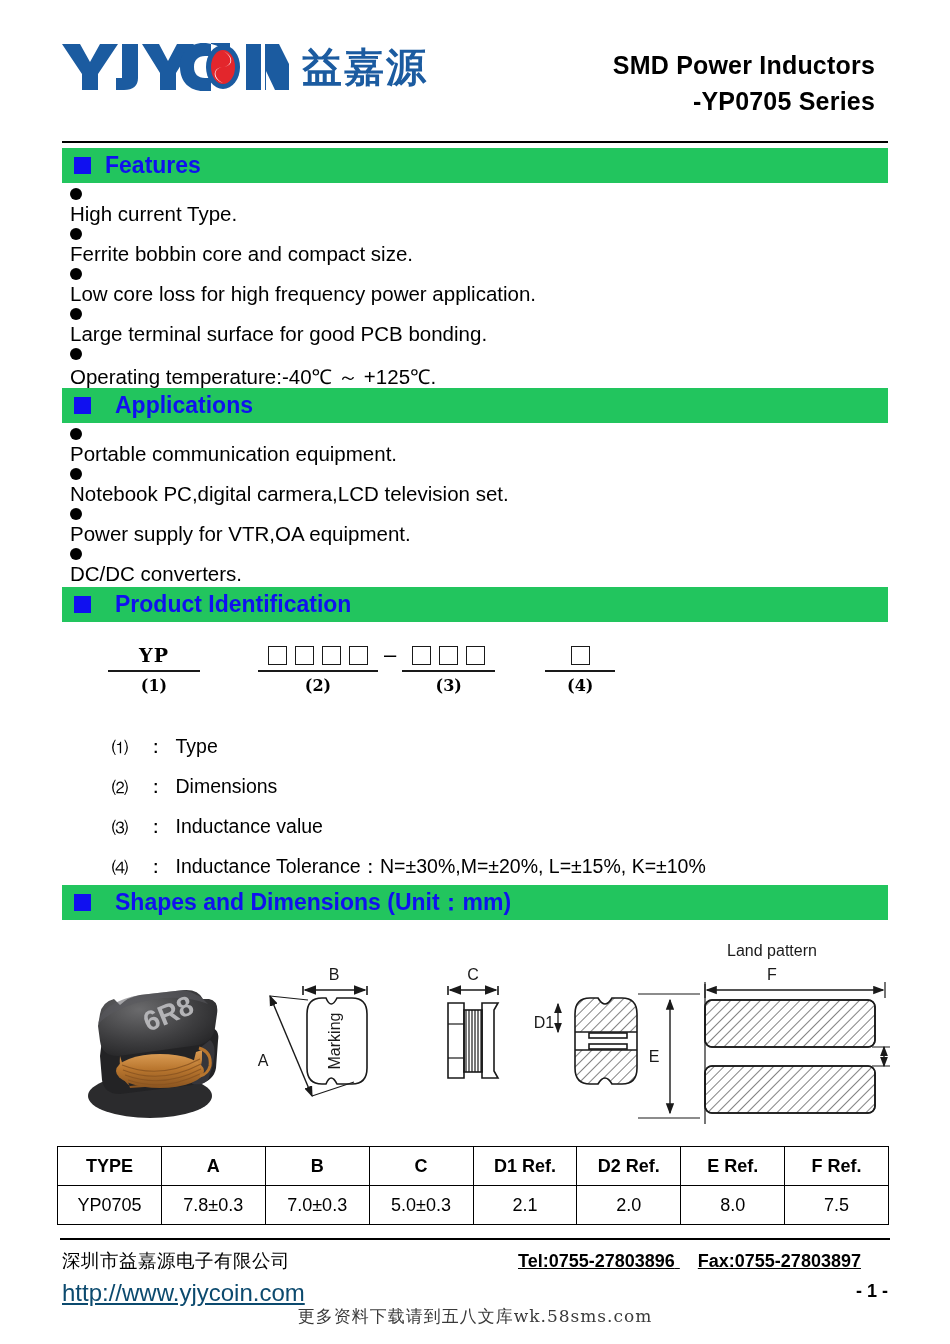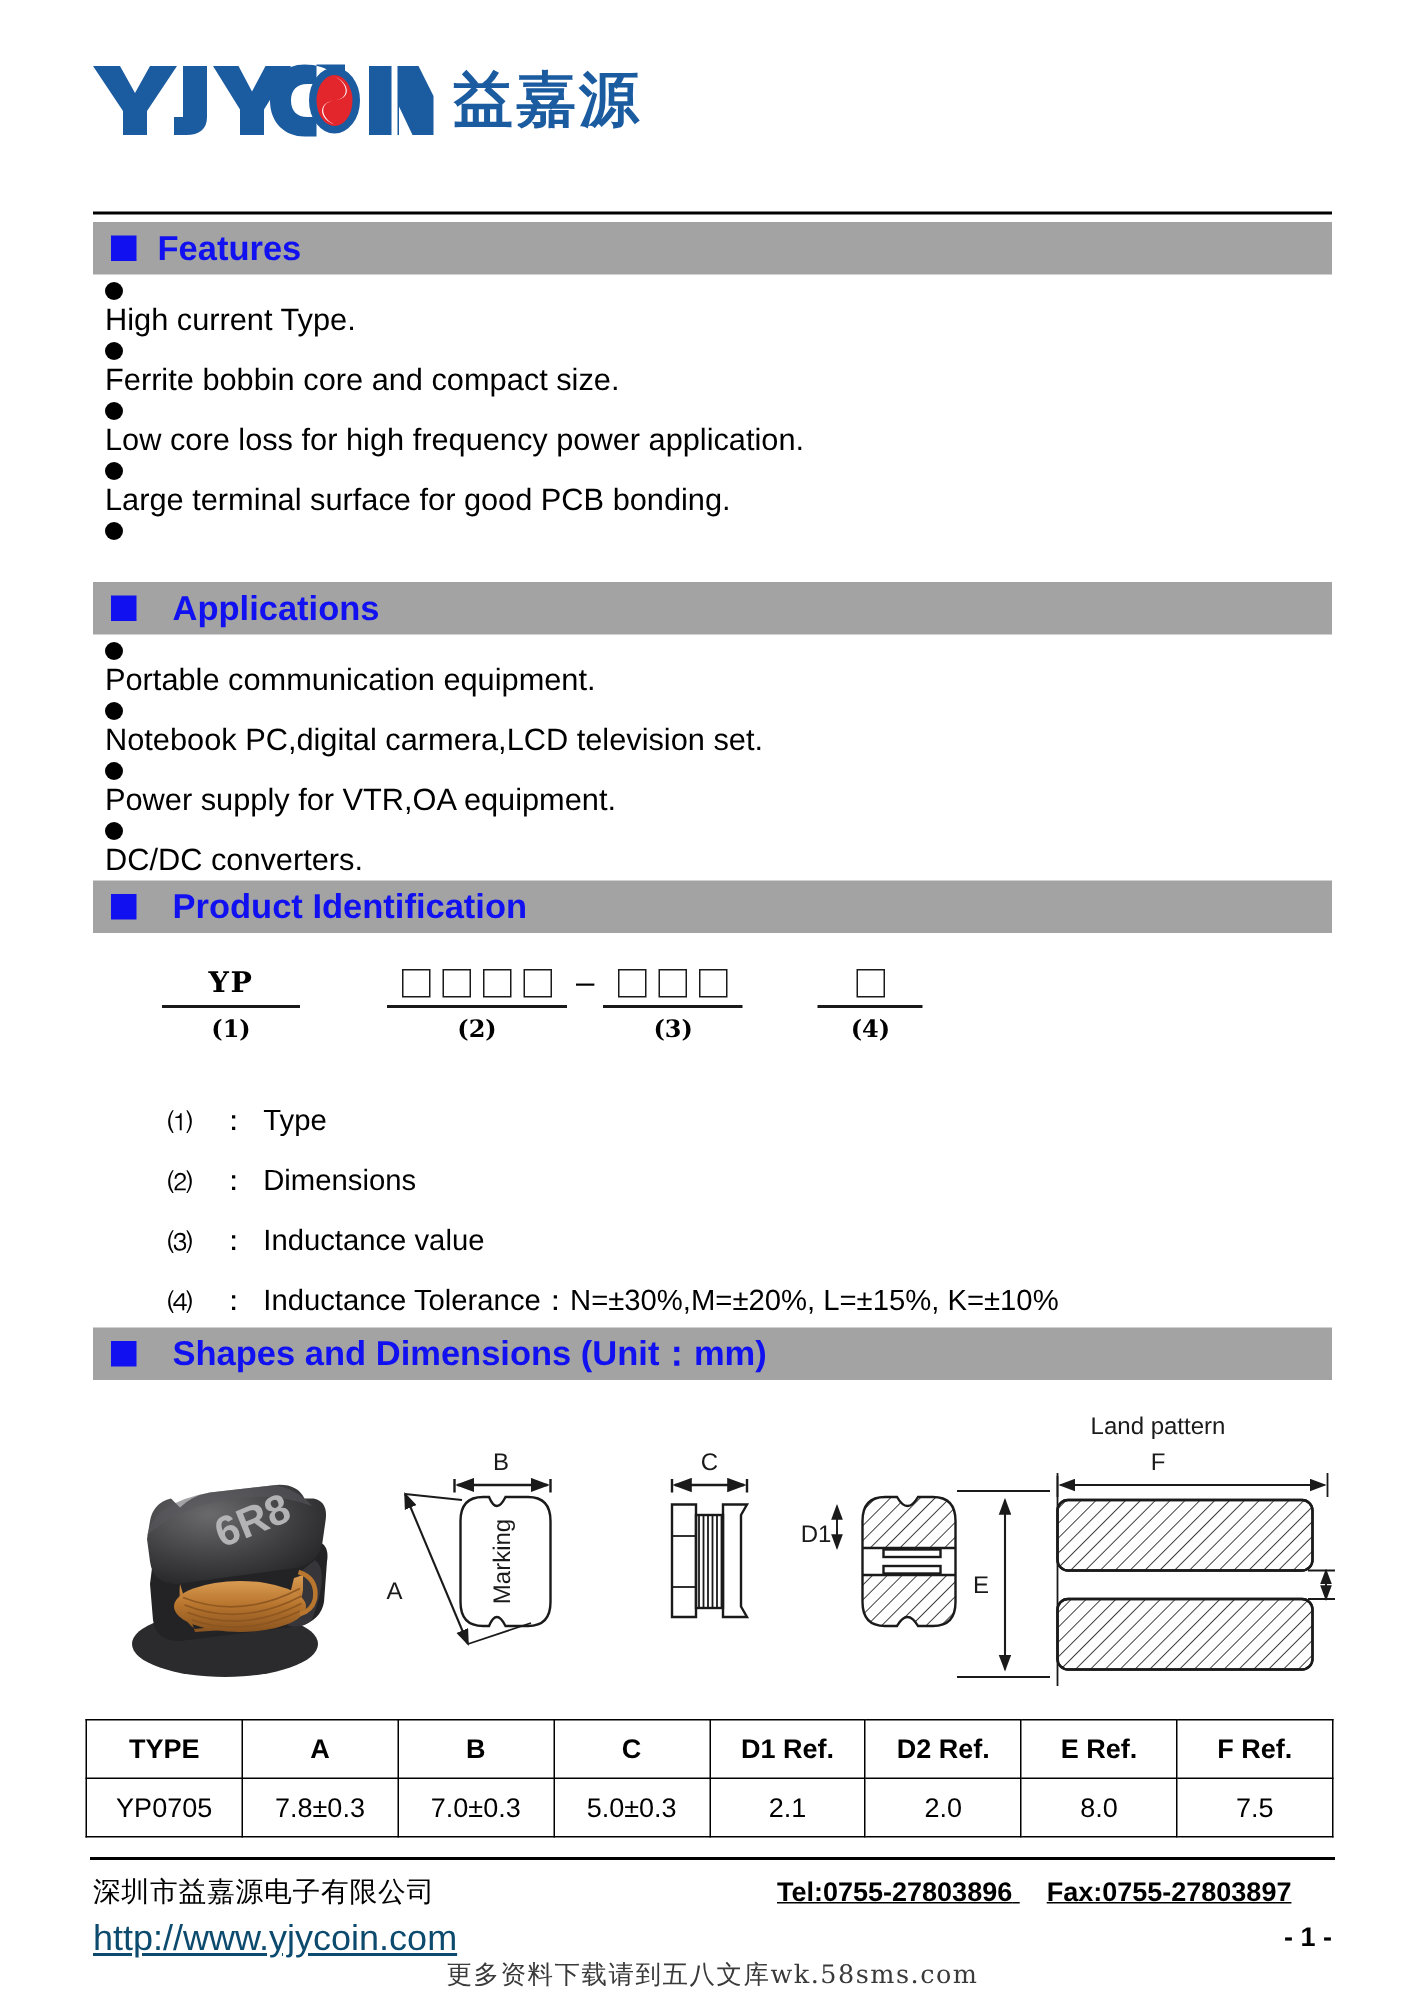--- a/index.html
+++ b/index.html
@@ -57,21 +57,21 @@
     left: 62px;
     width: 826px;
     height: 2px;
     background: #000000;
   }
   .band {
     position: absolute;
     left: 62px;
     width: 826px;
     height: 35px;
-    background: #a3a3a3;
+    background: #22c55e;
     display: flex;
     align-items: center;
   }
   .band .sq {
     width: 17px;
     height: 17px;
     background: #1010f0;
     margin-left: 12px;
     flex: none;
   }
@@ -275,20 +275,24 @@
       </g>
 
       <g>
         <ellipse cx="163" cy="29" rx="17" ry="22" fill="#1b5ba0"></ellipse>
         <ellipse cx="163" cy="29" rx="12" ry="17" fill="#e3262c"></ellipse>
         <path d="M163 13 C173 18 173 28 163 29 C153 30 153 40 163 45 C152 41 152 30 163 29 C174 28 174 18 163 13 Z" fill="#ffffff"></path>
       </g>
     </svg>
     <span class="logo-cn">益嘉源</span>
   </div>
+  <div class="header-title">
+    <div>SMD Power Inductors</div>
+    <div>-YP0705 Series</div>
+  </div>
 </div>
 
 <div class="rule" style="top:141px"></div>
 <div class="band" style="top:148px">
   <span class="sq"></span>
   <span class="band-title">Features</span>
 </div>
 <div class="bullets" style="top:190px">
   <div class="bullet-row">
     <span class="bullet-dot"></span>
@@ -301,20 +305,21 @@
   <div class="bullet-row">
     <span class="bullet-dot"></span>
     <span class="bullet-text">Low core loss for high frequency power application.</span>
   </div>
   <div class="bullet-row">
     <span class="bullet-dot"></span>
     <span class="bullet-text">Large terminal surface for good PCB bonding.</span>
   </div>
   <div class="bullet-row">
     <span class="bullet-dot"></span>
+    <span class="bullet-text">Operating temperature:-40℃ ～ +125℃.</span>
   </div>
 </div>
 
 <div class="band indent" style="top:388px">
   <span class="sq"></span>
   <span class="band-title">Applications</span>
 </div>
 <div class="bullets" style="top:430px">
   <div class="bullet-row">
     <span class="bullet-dot"></span>

